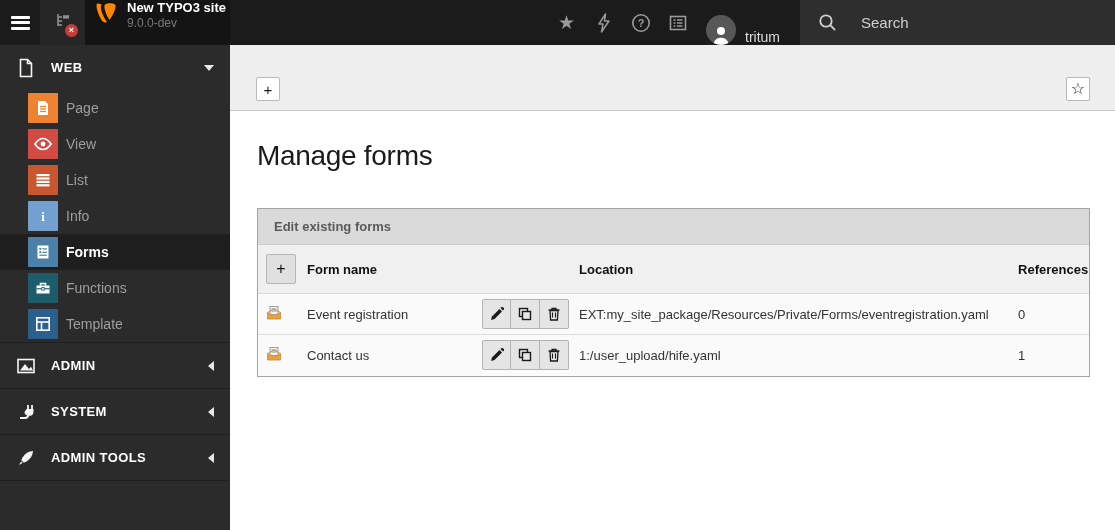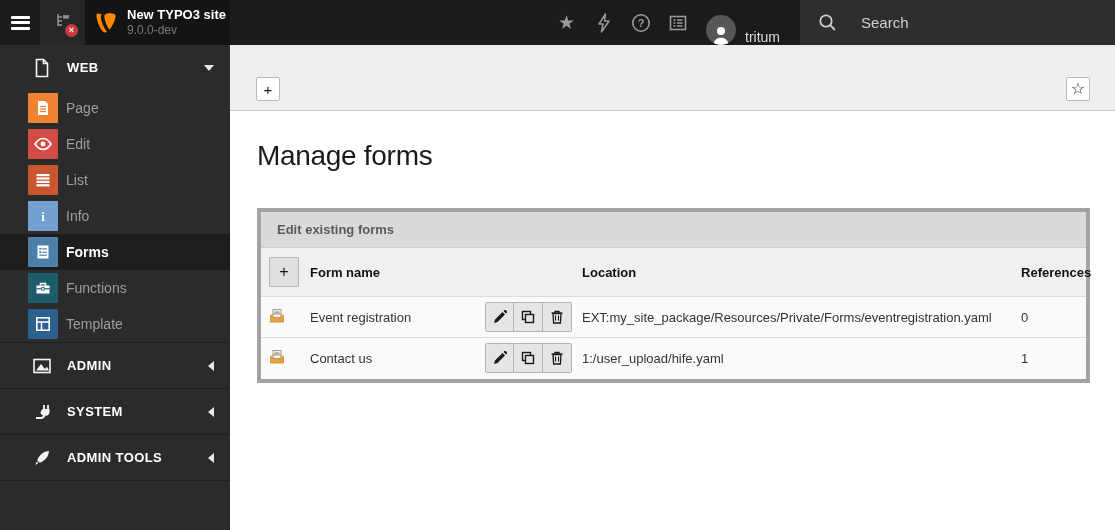--- a/index.html
+++ b/index.html
@@ -8,21 +8,21 @@
 
   
   .topbar { position:absolute; top:0; left:0; width:1115px; height:45px;
     background:#1b1b1b; display:flex; align-items:stretch; z-index:10; }
   .tb-hamburger { width:40px; display:flex; align-items:center; justify-content:center;
     cursor:pointer; background:#1b1b1b; border:none; }
   .tb-hamburger .bars { width:19px; }
   .tb-hamburger .bars span { display:block; height:3px; background:#fff; margin:2.5px 0; border-radius:1px; }
   .tb-treebtn { width:45px; background:#262626; border:none; display:flex;
     align-items:center; justify-content:center; position:relative; cursor:pointer; }
-  .tb-logoarea { width:145px; background:#141414; display:flex; align-items:center;
+  .tb-logoarea { width:145px; background:#141414; display:flex; align-items:flex-start;
     padding-left:8px; cursor:pointer; }
   .tb-logo { width:26px; height:26px; margin-right:8px; flex:none; }
   .tb-sitename { line-height:1.25; }
   .tb-sitename .t { color:#fff; font-size:13px; font-weight:bold; }
   .tb-sitename .v { color:#787878; font-size:12px; }
   .tb-spacer { flex:1; }
   .tb-iconbtn { width:37px; background:transparent; border:none; display:flex;
     align-items:center; justify-content:center; color:#9a9a9a; cursor:pointer; }
   .tb-star-glyph { font-size:19px; color:#9a9a9a; }
   .tb-user { display:flex; align-items:flex-end; gap:9px; padding:0 20px 0 10px; cursor:pointer; }
@@ -35,21 +35,21 @@
     color:#cfcfcf; font-size:15px; width:240px; font-family:"Liberation Sans",sans-serif; }
   .tb-search input::placeholder { color:#cfcfcf; opacity:1; }
   .badge { position:absolute; right:7px; bottom:8px; width:13px; height:13px;
     border-radius:50%; background:#c83c3c; color:#fff; font-size:9px; font-weight:bold;
     display:flex; align-items:center; justify-content:center; line-height:1; }
 
   
   .sidebar { position:absolute; top:45px; left:0; width:230px; height:485px;
     background:#2b2b2b; }
   .sb-section { border-bottom:1px solid #1f1f1f; }
-  .sb-header { height:45px; display:flex; align-items:center; padding:0 16px; cursor:pointer;margin-left:16px; }
+  .sb-header { height:45px; display:flex; align-items:center; padding:0 16px; cursor:pointer; }
   .sb-header .sb-hicon { width:20px; height:20px; margin-right:15px; flex:none; color:#f5f5f5; }
   .sb-header .sb-hlabel { color:#ffffff; font-size:13px; font-weight:bold;
     letter-spacing:.4px; flex:1; }
   .caret-down { width:0; height:0; border-left:5px solid transparent;
     border-right:5px solid transparent; border-top:6px solid #e8e8e8; }
   .caret-left { width:0; height:0; border-top:5px solid transparent;
     border-bottom:5px solid transparent; border-right:6px solid #e8e8e8; }
   .sb-item { height:36px; display:flex; align-items:center; padding-left:28px; cursor:pointer; }
   .sb-item.active { background:#1e1e1e; }
   .sb-iconbox { width:30px; height:30px; border-radius:1px; margin-right:8px; flex:none;
@@ -69,21 +69,21 @@
     border:1px solid #b9b9b9; border-radius:2px; font-size:15px; line-height:1;
     color:#1a1a1a; cursor:pointer; display:flex; align-items:center; justify-content:center;
     font-family:"Liberation Sans",sans-serif; }
   .dh-new { left:26px; }
   .dh-bookmark { right:25px; font-size:16px; }
 
   .module-body { padding:29px 25px 0 27px; }
   .module-body h1 { font-size:28px; font-weight:400; color:#1a1a1a;
     letter-spacing:-0.3px; margin-bottom:36px; }
 
-  .panel { border:4px solid #a3a3a3; width:833px; background:#fafafa; }
+  .panel { border:1px solid #a3a3a3; width:833px; background:#fafafa; }
   .panel-heading { background:#dadada; border-bottom:1px solid #cccccc;
     padding:10px 16px; font-size:13px; font-weight:bold; color:#5a5a5a; }
   table.forms { width:100%; border-collapse:collapse; table-layout:fixed; }
   table.forms col.c-add{width:41px;} table.forms col.c-name{width:175px;}
   table.forms col.c-actions{width:97px;} table.forms col.c-loc{width:439px;}
   table.forms thead tr { background:#f0f0f0; }
   table.forms th { text-align:left; font-size:13px; font-weight:bold; color:#111;
     padding:9px 8px; height:48px; vertical-align:middle; }
   table.forms th.th-add { padding-left:8px; }
   table.forms tbody tr { background:#fafafa; border-top:1px solid #dcdcdc; }
@@ -207,21 +207,21 @@
       <span class="sb-ilabel">Page</span>
     </div>
 
     <div class="sb-item">
       <span class="sb-iconbox bg-view">
         <svg width="20" height="20" viewBox="0 0 20 20">
           <path d="M2 10c2.5-3.8 5.2-5.5 8-5.5s5.5 1.7 8 5.5c-2.5 3.8-5.2 5.5-8 5.5S4.5 13.8 2 10z" fill="none" stroke="#fff" stroke-width="1.7"></path>
           <circle cx="10" cy="10" r="2.4" fill="#fff"></circle>
         </svg>
       </span>
-      <span class="sb-ilabel">Edit</span>
+      <span class="sb-ilabel">View</span>
     </div>
 
     <div class="sb-item">
       <span class="sb-iconbox bg-list">
         <svg width="18" height="18" viewBox="0 0 18 18">
           <g fill="#fff">
               <rect x="2.5" y="3" width="13" height="2.2"></rect>
               <rect x="2.5" y="6.4" width="13" height="2.2"></rect>
               <rect x="2.5" y="9.8" width="13" height="2.2"></rect>
               <rect x="2.5" y="13.2" width="13" height="2.2"></rect>

